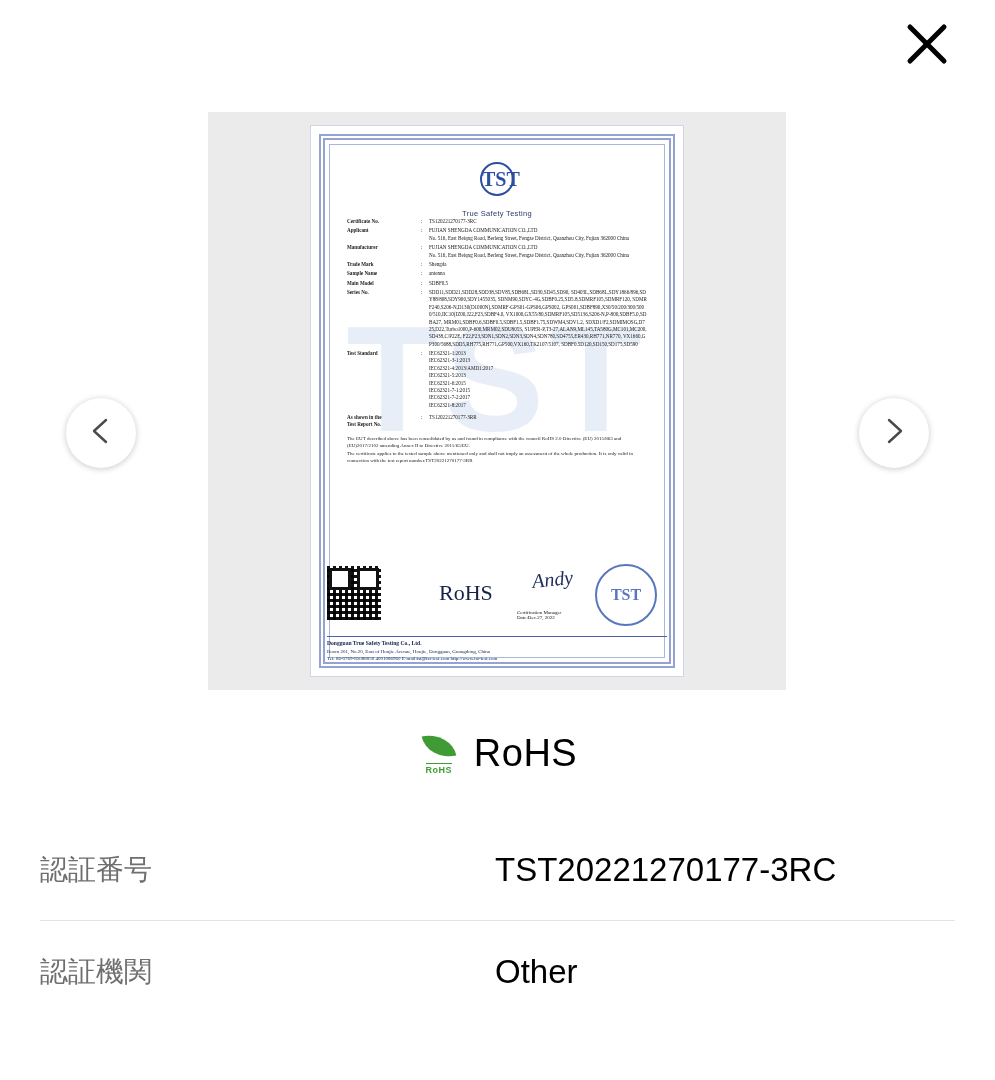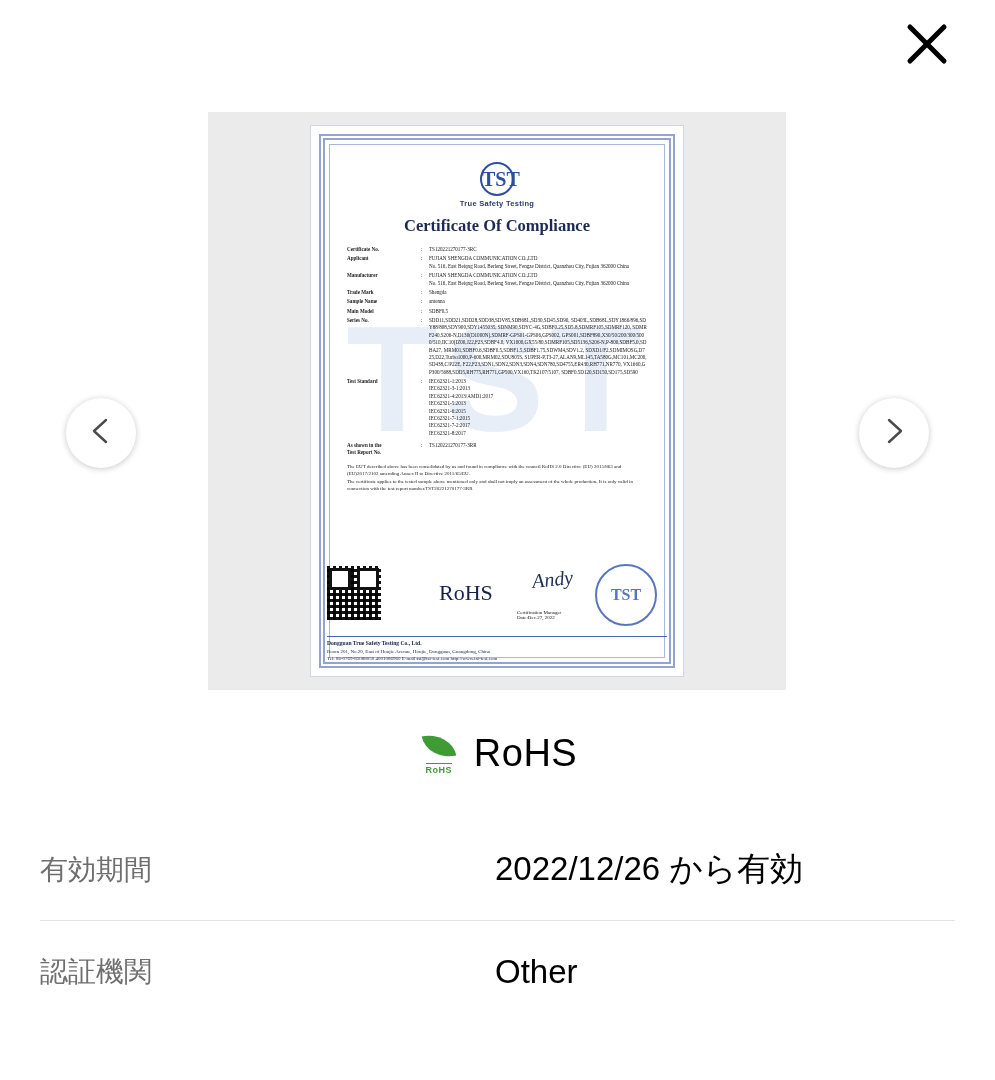--- a/index.html
+++ b/index.html
@@ -117,23 +117,22 @@
     color: #2d4fa2;
     font-size: 20px;
     line-height: 30px;
     font-weight: bold;
     font-family: "Liberation Serif", serif;
   }
   .cert-org {
     text-align: center;
     font-size: 7.5px;
     color: #2b3c6b;
-    margin-top: 3px;
+    margin-top: 13px;
     letter-spacing: .3px;
-    font-weight: bold;
   }
   .cert-title {
     text-align: center;
     font-family: "Liberation Serif", serif;
     font-weight: bold;
     font-size: 16.5px;
     color: #1b2a52;
     margin: 8px 0 10px 0;
   }
   .cert-rows {
@@ -349,21 +348,20 @@
   <div class="image-strip">
     <div class="cert">
       <div class="cert-frame"></div>
       <div class="cert-watermark">TST</div>
 
       <div class="cert-inner">
         <div class="cert-logo">
           <span class="mark">TST</span>
         </div>
         <div class="cert-org">True Safety Testing</div>
-        <div class="cert-title">Certificate Of Compliance</div>
 
         <div class="cert-rows">
           <div class="cert-row">
             <div class="lbl">Certificate No.</div>
             <div class="sep">:</div>
             <div class="val">TS120221270177-3RC</div>
           </div>
           <div class="cert-row">
             <div class="lbl">Applicant</div>
             <div class="sep">:</div>
@@ -458,20 +456,20 @@
 <div class="caption">
   <div class="rohs-leaf">
     <div class="leaf"></div>
     <div class="txt">RoHS</div>
   </div>
   <div class="caption-text">RoHS</div>
 </div>
 
 <div class="info-table">
   <div class="info-row">
-    <div class="info-label">有効期間</div>
-    <div class="info-value">2022/12/26 から有効</div>
+    <div class="info-label">認証番号</div>
+    <div class="info-value">TST20221270177-3RC</div>
   </div>
   <div class="info-row">
     <div class="info-label">認証機関</div>
     <div class="info-value">Other</div>
   </div>
 </div>
 
 </body></html>

